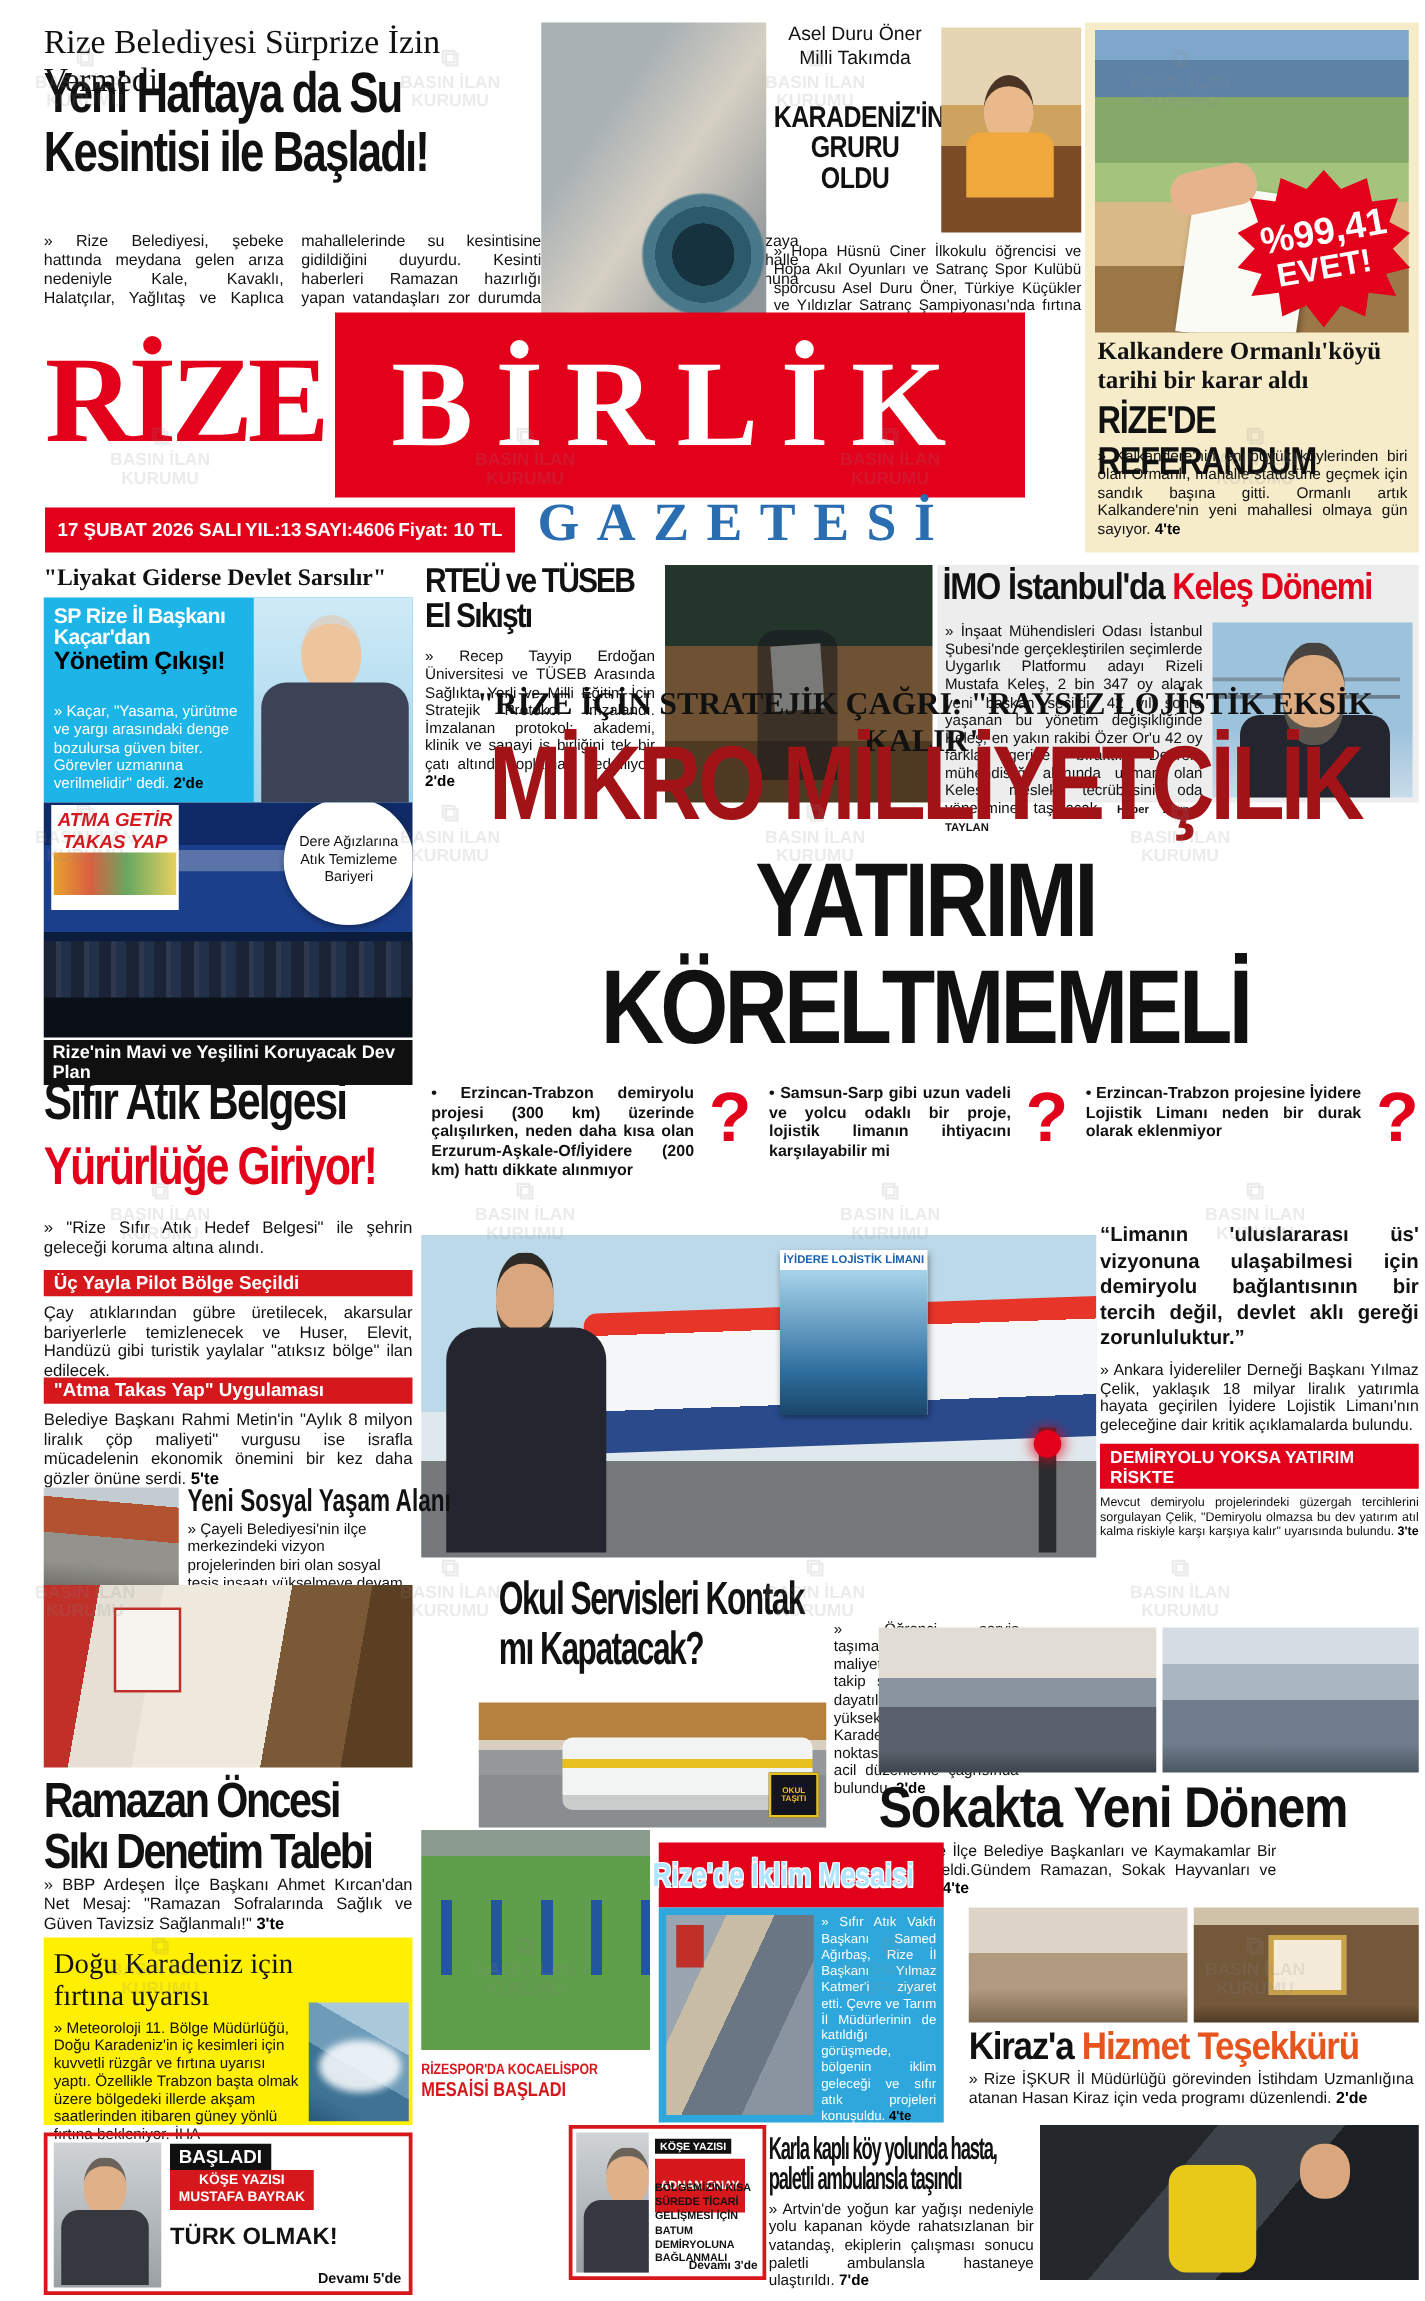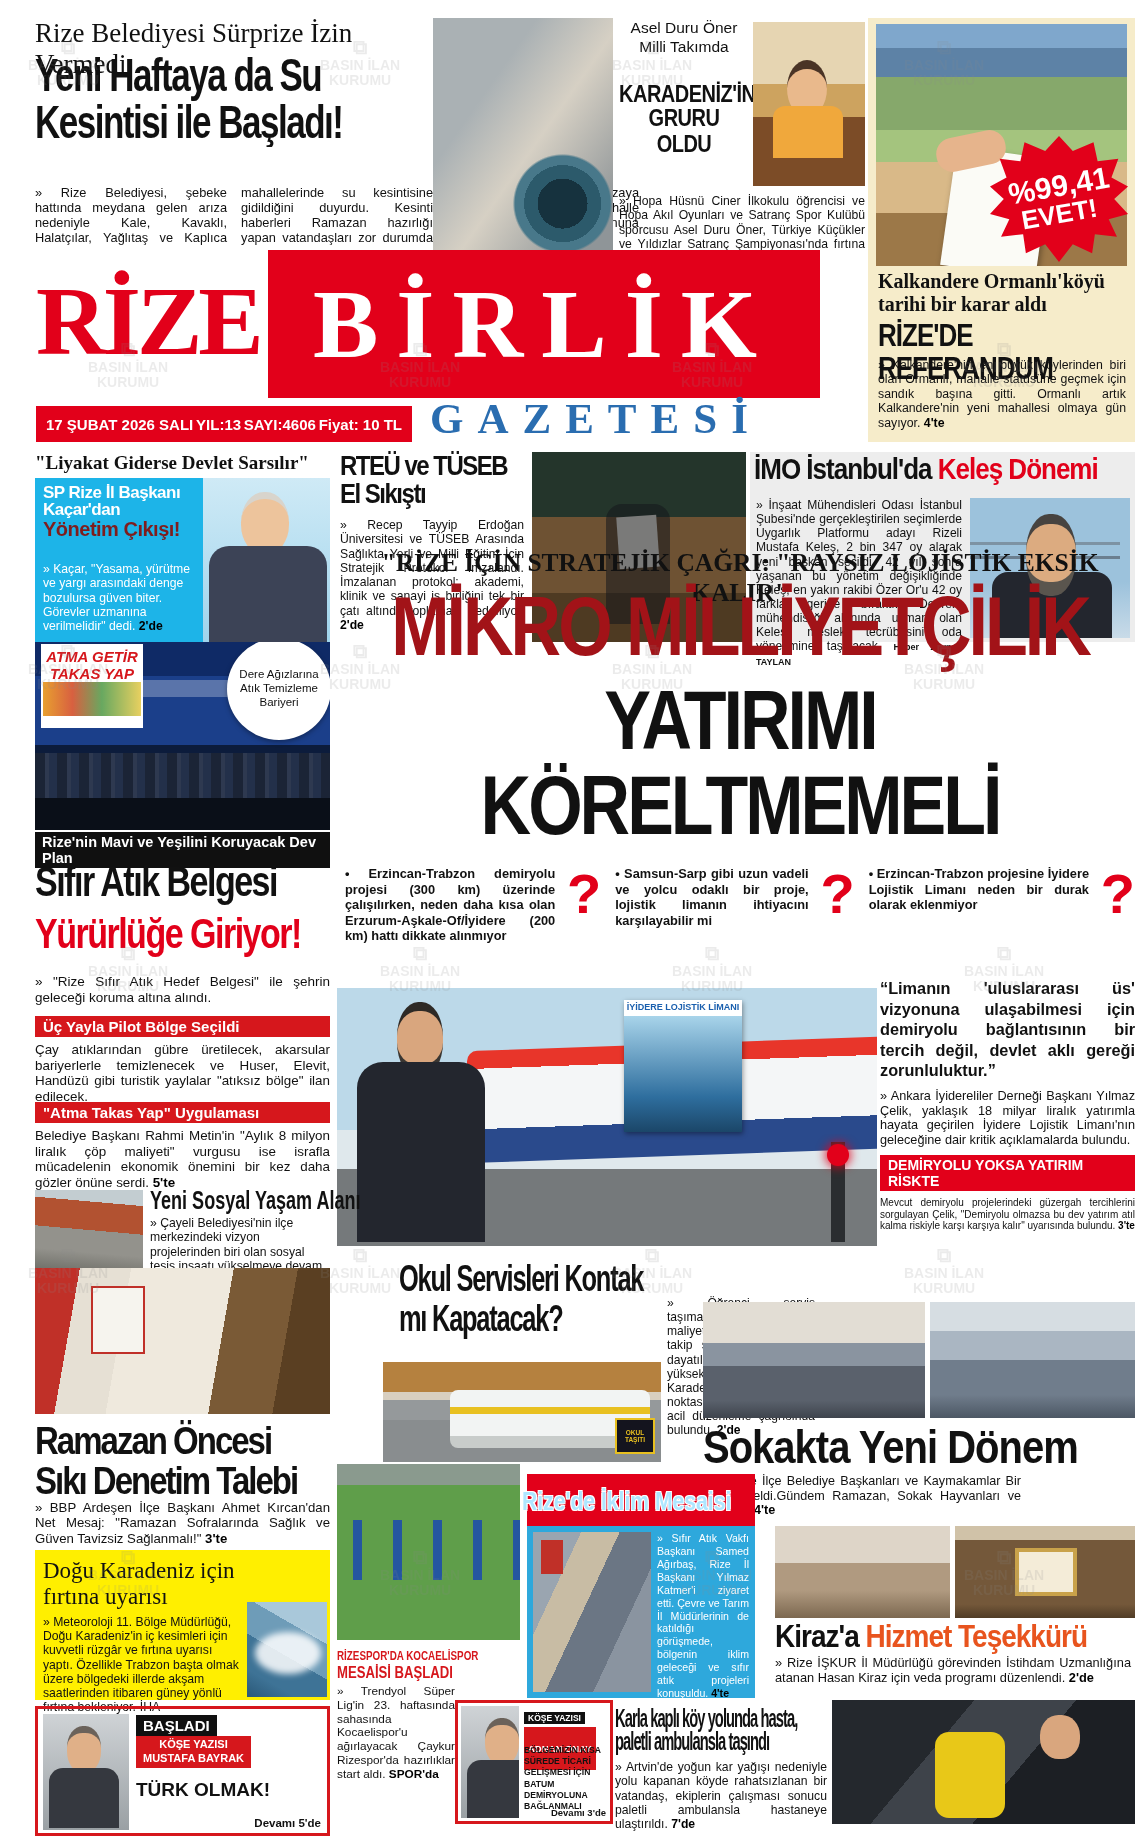--- a/index.html
+++ b/index.html
@@ -140,21 +140,21 @@
   </div>
   <div class="abs serif" style="left:430px;top:394px;width:392px;height:52px;font-size:43px;font-weight:bold;color:#2a6db0;letter-spacing:14px;">GAZETESİ</div>
 
   <section class="abs" style="left:35px;top:452px;width:295px;height:190px">
     <div class="serif" style="font-size:19px;font-weight:bold;">"Liyakat Giderse Devlet Sarsılır"</div>
     <div class="abs" style="left:0;top:26px;width:295px;height:164px;background:#1db4e8;">
       <div class="photo ph-sp" style="left:168px;top:0;width:127px;height:164px"></div>
       <div class="bigh" style="position:absolute;left:8px;top:6px;font-size:17px;color:#fff;letter-spacing:-0.5px;">
         <div>SP Rize İl Başkanı</div>
         <div>Kaçar'dan</div>
-        <div style="color:#7f1d1d;font-size:20px;">Yönetim Çıkışı!</div>
+        <div style="color:#000000;font-size:20px;">Yönetim Çıkışı!</div>
       </div>
       <div class="bt" style="position:absolute;left:8px;top:84px;width:160px;font-size:12.2px;color:#fff;text-align:left;">
         <span>» Kaçar, "Yasama, yürütme ve yargı arasındaki denge bozulursa güven biter. Görevler uzmanına verilmelidir" dedi.</span> <b class="ref">2'de</b>
       </div>
     </div>
   </section>
 
   <section class="abs" style="left:340px;top:452px;width:406px;height:190px">
     <div class="bigh" style="font-size:24px;transform:scale(1,1.15);">
       <div>RTEÜ ve TÜSEB</div>
@@ -290,23 +290,20 @@
   </div>
   <div class="abs" style="left:527px;top:1526px;width:228px;height:172px;background:#2ea8dc;">
     <div class="photo ph-iklim" style="left:6px;top:6px;width:118px;height:160px"></div>
     <div style="position:absolute;left:130px;top:6px;width:92px;font-size:10.6px;line-height:1.22;color:#fff;text-align:justify;">
       <span>» Sıfır Atık Vakfı Başkanı Samed Ağırbaş, Rize İl Başkanı Yılmaz Katmer'i ziyaret etti. Çevre ve Tarım İl Müdürlerinin de katıldığı görüşmede, bölgenin iklim geleceği ve sıfır atık projeleri konuşuldu.</span> <b class="ref">4'te</b>
     </div>
   </div>
   <div class="abs" style="left:337px;top:1646px;width:118px;">
     <span class="fit" style="font-size:12px;font-weight:bold;color:#d6171c;transform:scale(0.82,1);">RİZESPOR'DA KOCAELİSPOR</span><br>
     <span class="fit" style="font-size:16px;font-weight:bold;color:#d6171c;transform:scale(0.82,1);">MESAİSİ BAŞLADI</span>
-    <div class="bt" style="margin-top:3px;font-size:11.8px;">
-      <span>» Trendyol Süper Lig'in 23. haftasında sahasında Kocaelispor'u ağırlayacak Çaykur Rizespor'da hazırlıklar start aldı.</span> <b class="ref">SPOR'da</b>
-    </div>
   </div>
 
   <div class="photo ph-rest" style="left:775px;top:1526px;width:175px;height:92px"></div>
   <div class="photo ph-plaque" style="left:955px;top:1526px;width:180px;height:92px"></div>
   <div class="abs bigh fit" style="left:775px;top:1622px;font-size:28px;letter-spacing:-1px;transform:scale(1,1.1);">
     <span>Kiraz'a</span>
     <span style="color:#e8541e;">Hizmet Teşekkürü</span>
   </div>
   <div class="abs bt" style="left:775px;top:1656px;width:356px;font-size:12.8px;">
     <span>» Rize İŞKUR İl Müdürlüğü görevinden İstihdam Uzmanlığına atanan Hasan Kiraz için veda programı düzenlendi.</span> <b class="ref">2'de</b>

